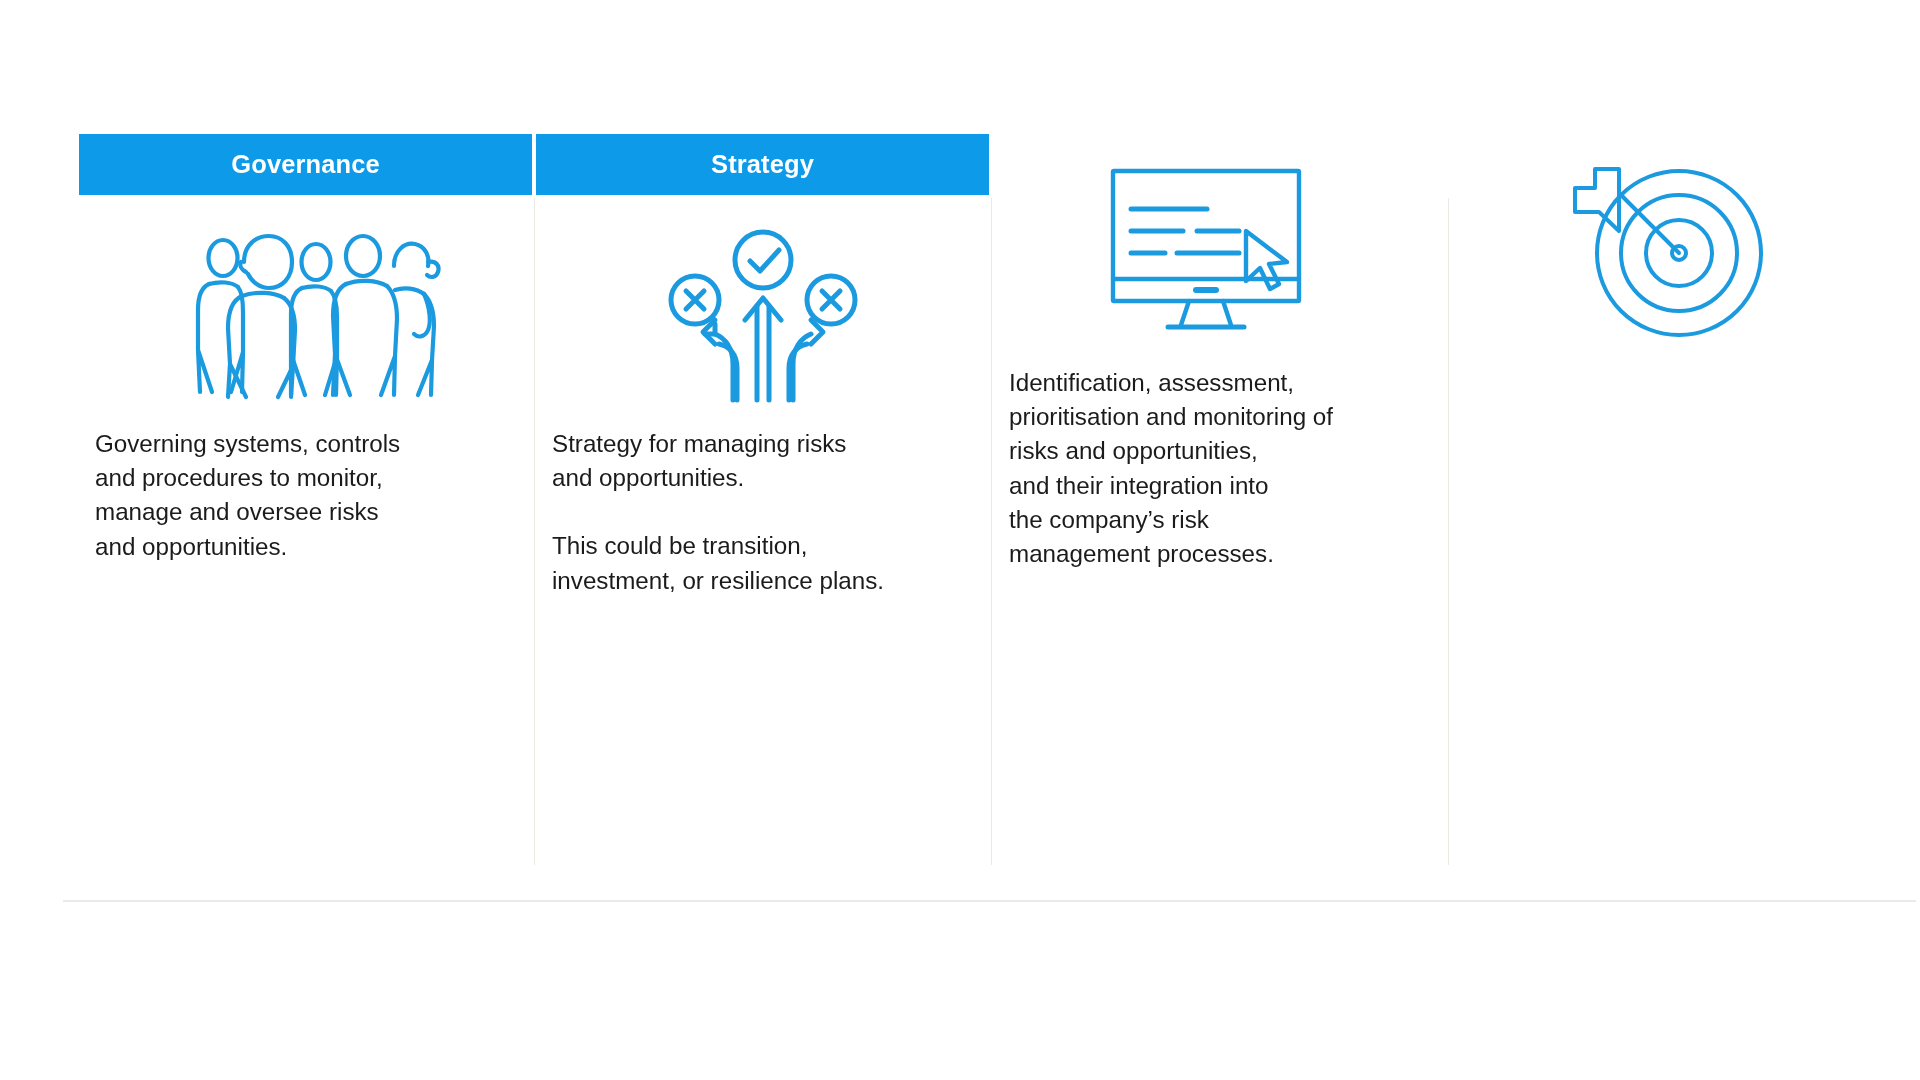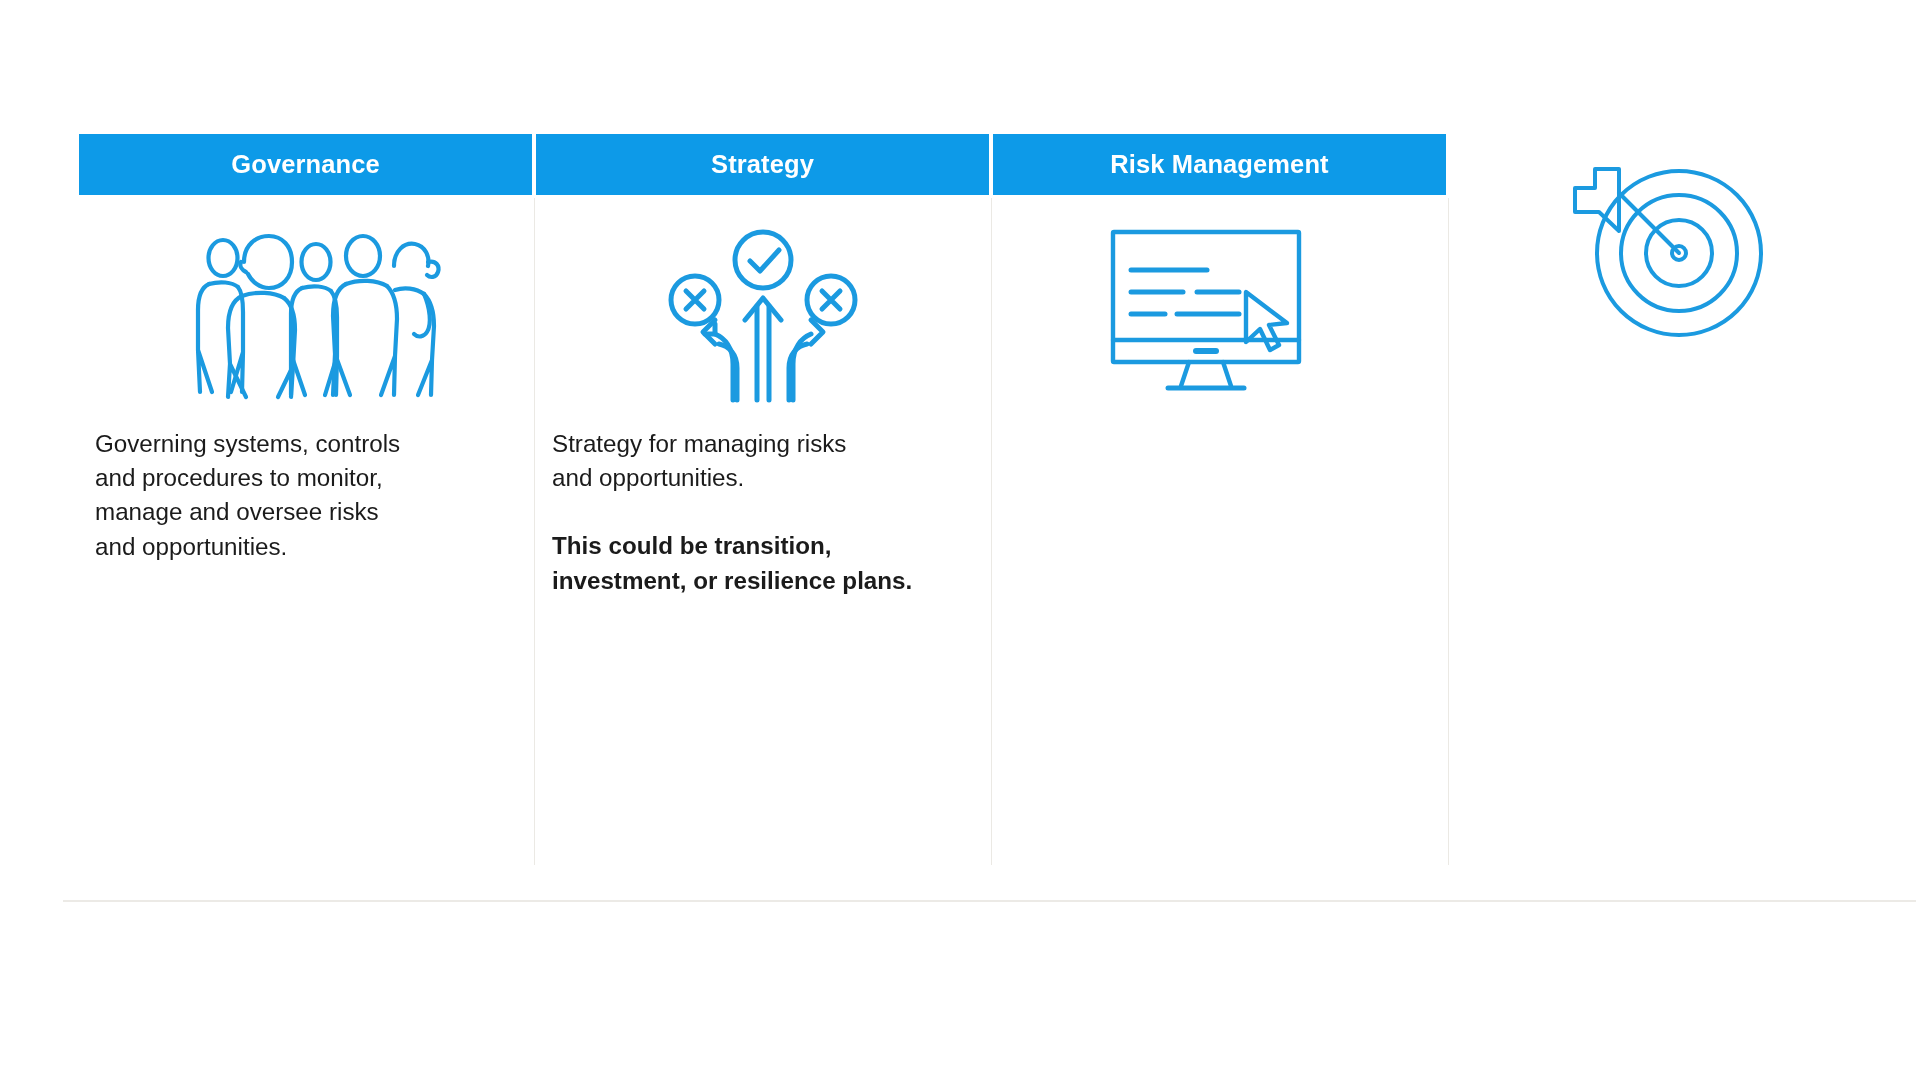--- a/index.html
+++ b/index.html
@@ -86,21 +86,21 @@
   .pillar-body {
     flex: 1 1 auto;
     padding: 0 16px;
     text-align: left;
     color: #1b1b1b;
     font-size: 24.2px;
     line-height: 34.2px;
   }
 
   .pillar-para { white-space: pre-line; }
-  .pillar-para + .pillar-para { margin-top: 34px; font-weight: bold; }
+  .pillar-para + .pillar-para { margin-top: 34px; }
 
   
   .bottom-rule {
     position: absolute;
     left: 63px;
     top: 900px;
     width: 1853px;
     height: 2px;
     background: #eceae6;
   }
@@ -190,21 +190,20 @@
 
       <div class="pillar-body">
         <p class="pillar-para">Strategy for managing risks
 and opportunities.</p>
         <p class="pillar-para">This could be transition,
 investment, or resilience plans.</p>
       </div>
     </div>
 
     <div class="pillar-col">
-      <div class="pillar-header">Risk Management</div>
 
       <div class="pillar-icon-wrap">
         <span>
           <svg width="218" height="168" viewBox="0 0 218 168" fill="none" stroke="#1b9ae0" stroke-width="4.4" stroke-linecap="round" stroke-linejoin="round">
 
             <rect x="2" y="2" width="186" height="130" rx="1"></rect>
 
             <path d="M2 110 L188 110"></path>
 
             <path d="M85 121 L105 121" stroke-width="6"></path>
@@ -217,20 +216,26 @@
             <path d="M86 62 L128 62" stroke-width="5"></path>
             <path d="M20 84 L54 84" stroke-width="5"></path>
             <path d="M66 84 L128 84" stroke-width="5"></path>
 
             <path d="M135 62 L135 112 L149 99 L159 120 L168 115 L158 95 L176 93 Z"></path>
           </svg>
         </span>
       </div>
 
       <div class="pillar-body">
+        <p class="pillar-para">Identification, assessment,
+prioritisation and monitoring of
+risks and opportunities,
+and their integration into
+the company’s risk
+management processes.</p>
       </div>
     </div>
 
     <div class="pillar-col">
 
       <div class="pillar-icon-wrap">
         <span>
           <svg width="204" height="175" viewBox="0 0 204 175" fill="none" stroke="#1b9ae0" stroke-width="4" stroke-linecap="round" stroke-linejoin="round">
 
             <circle cx="104" cy="87" r="82"></circle>

